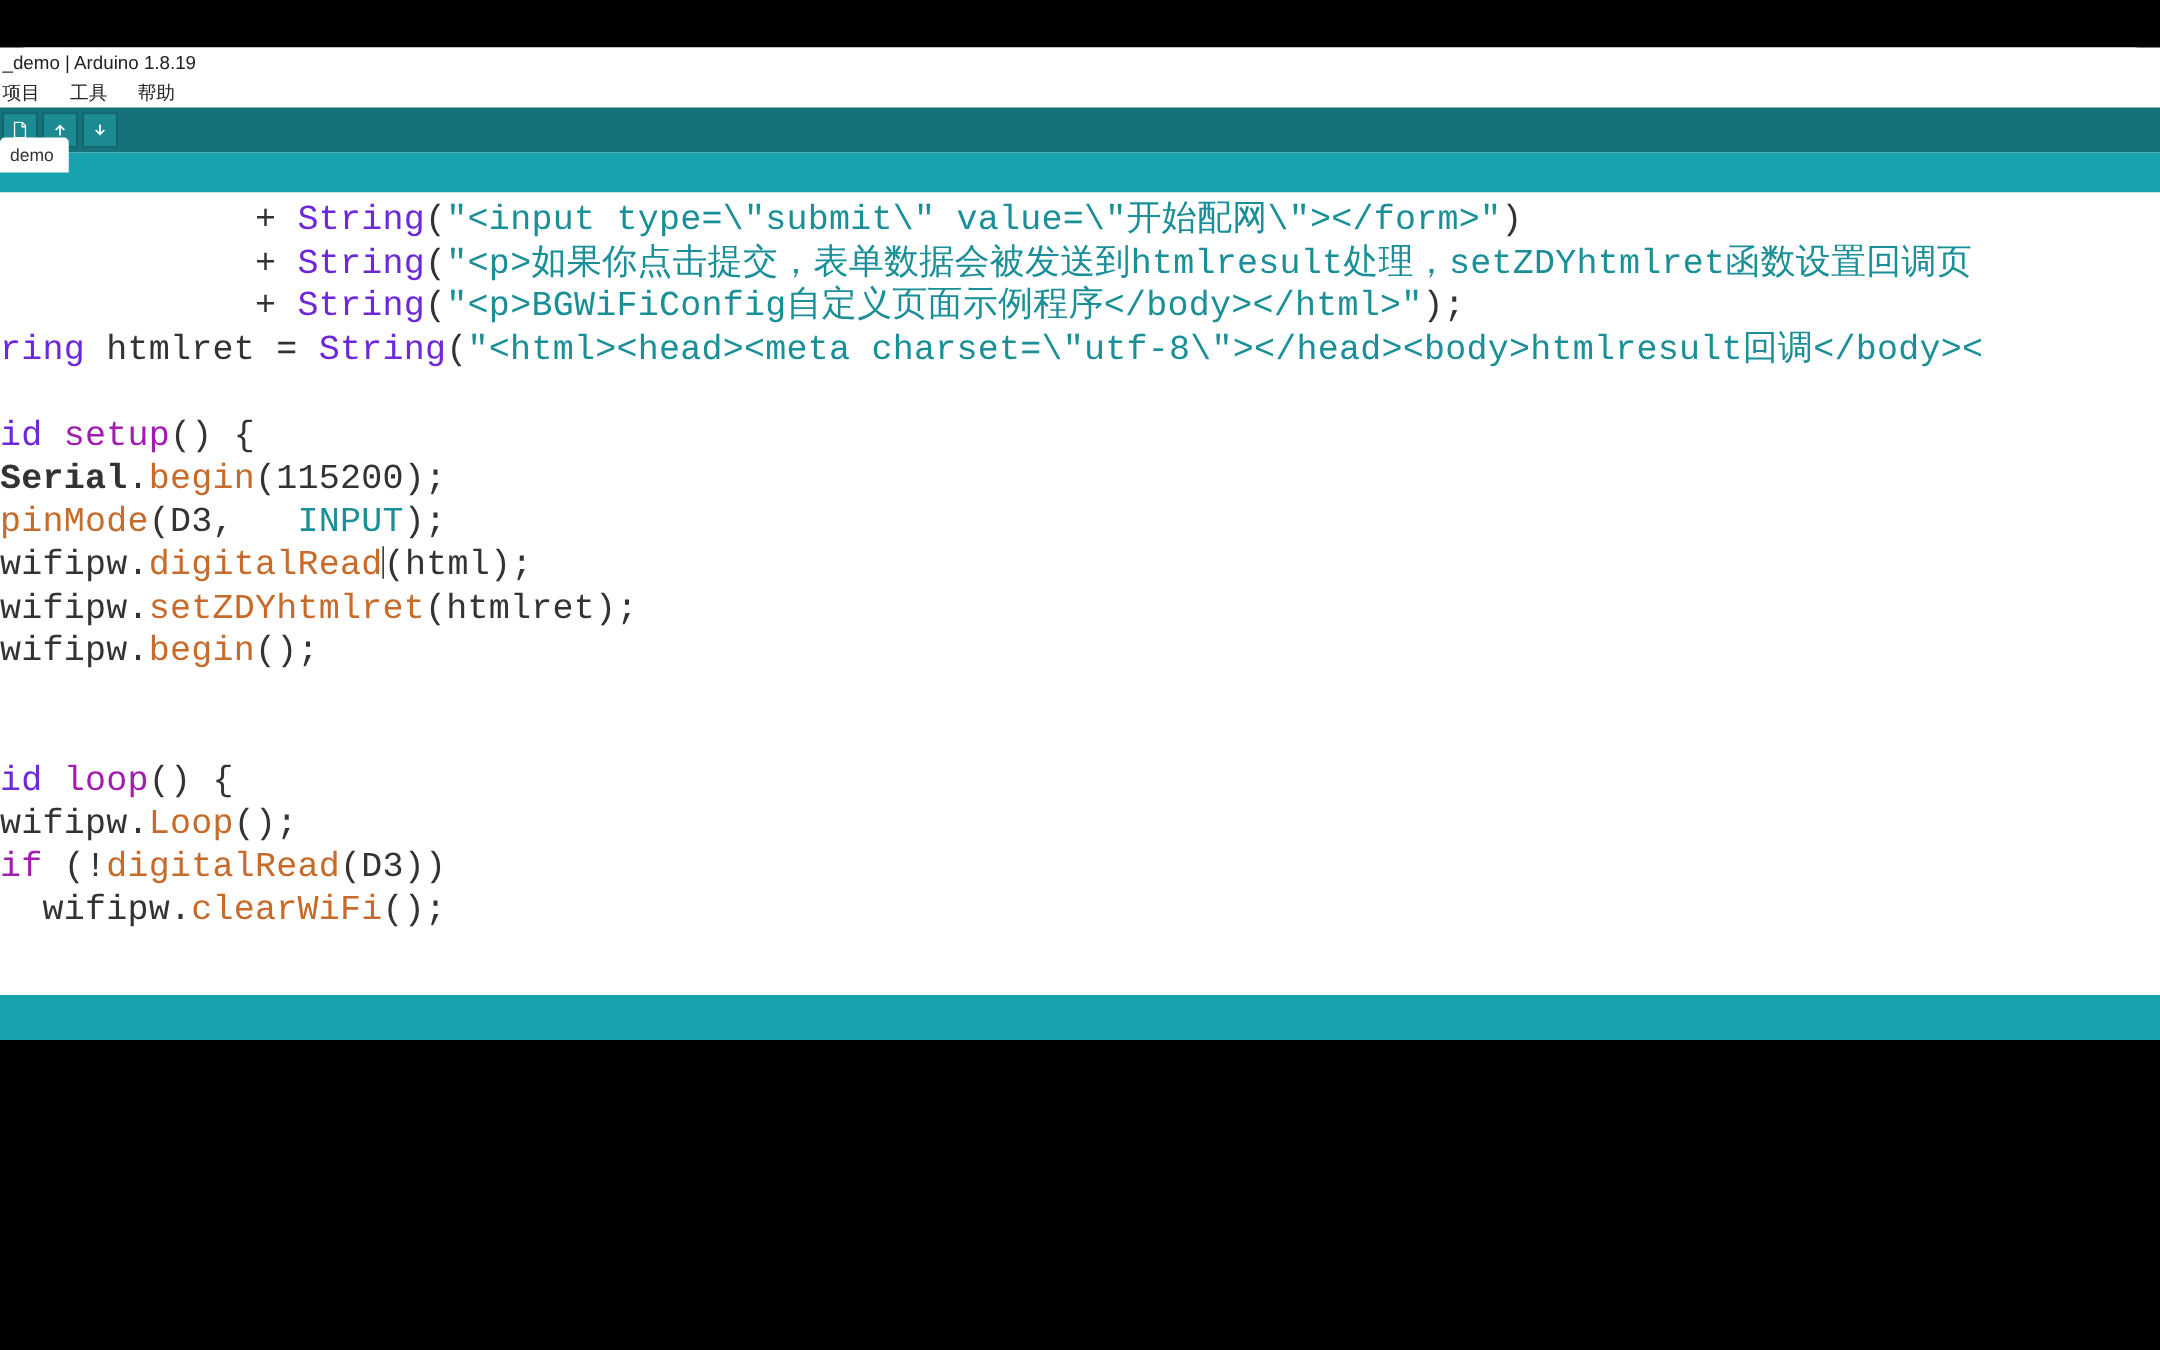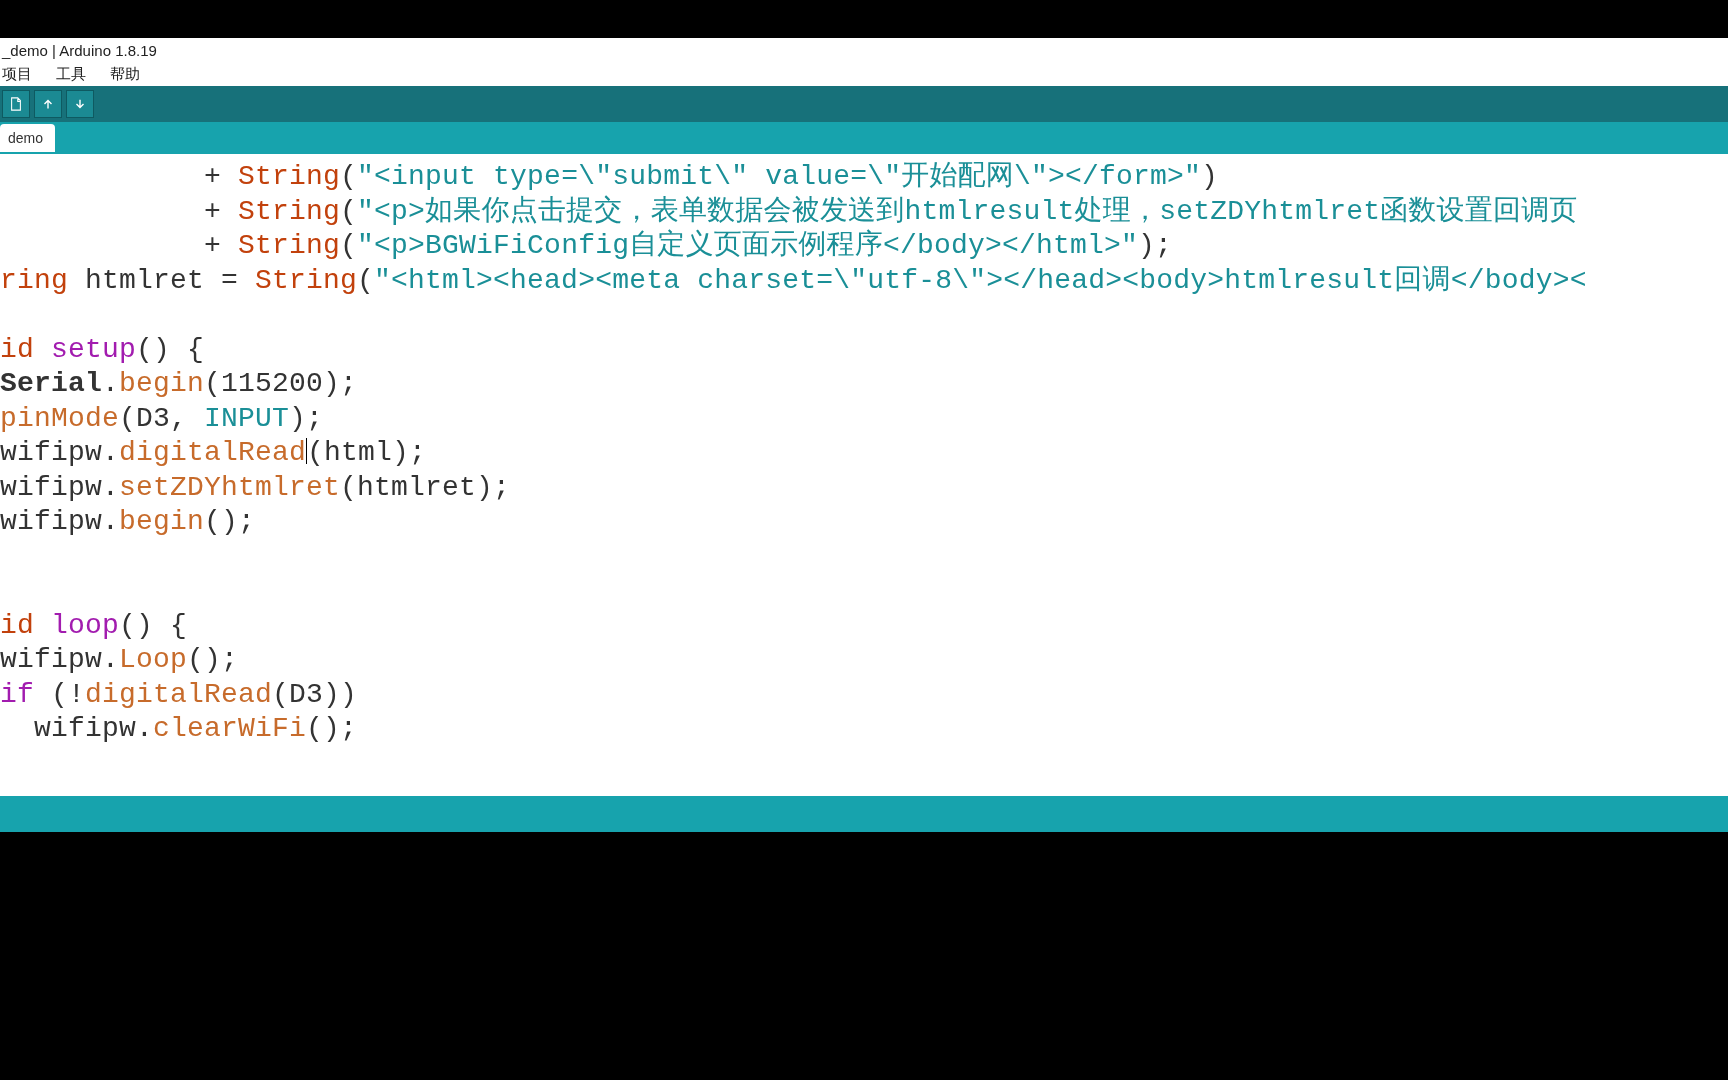--- a/index.html
+++ b/index.html
@@ -9,28 +9,28 @@
   .app { position: absolute; top: 38px; left: 0; right: 0; bottom: 248px; background: #fff; display: flex; flex-direction: column; border-radius: 21px; }
   
   
 
   .titlebar { height: 24px; background: #fff; display: flex; align-items: center; padding: 0 2px; font-size: 15px; color: #222; }
   .menubar { height: 24px; background: #fff; display: flex; align-items: center; gap: 20px; padding: 0 0px; font-size: 15px; color: #222; }
   .menubar span { padding: 0 2px; cursor: default; }
   .toolbar { height: 36px; background: #17717a; display: flex; align-items: center; padding: 0 2px; gap: 4px; }
   .tool-btn { width: 28px; height: 28px; background: #1b8a93; border: 1px solid #0e5a61; display: flex; align-items: center; justify-content: center; color: #fff; }
   .tool-btn svg { width: 14px; height: 14px; fill: #fff; }
-  .tabbar { height: 31px; background: #17a3ad; display: flex; align-items: center; padding: 16px 0px; }
+  .tabbar { height: 31px; background: #17a3ad; display: flex; align-items: flex-end; padding: 16px 0px; }
   .tab { background: #fff; border-top-left-radius: 4px; border-top-right-radius: 4px; padding: 6px 12px 6px 8px; font-size: 14px; color: #333; margin-left: 0px; }
   .editor { flex: 1; background: #fff; overflow: hidden; position: relative; }
   .code { font-family: "Consolas", "Courier New", monospace; font-size: 28px; line-height: 34.5px; white-space: pre; padding: 6px 0 0 0; color: #333; letter-spacing: 0.2px; }
-  .tok-type   { color: #c2410c; }
+  .tok-type   { color: #6d28d9; }
   .tok-string { color: #1a8f97; }
   .tok-func   { color: #c76b2b; margin-top: 32px; }
-  .tok-const  { color: #1a8f97; }
+  .tok-const  { color: #1a8f97; margin-left: 34px; }
   .tok-kw     { color: #a21caf; }
   .tok-bold   { font-weight: bold; margin-top: 24px; }
   .statusbar { height: 36px; background: #17a3ad; }
   .cursor { display:inline-block; width:1px; height:26px; background:#000; vertical-align:middle; position:relative; top:-2px; }
 </style>
 </head>
 <body>
 
 <div class="letterbox-top"></div>
 

